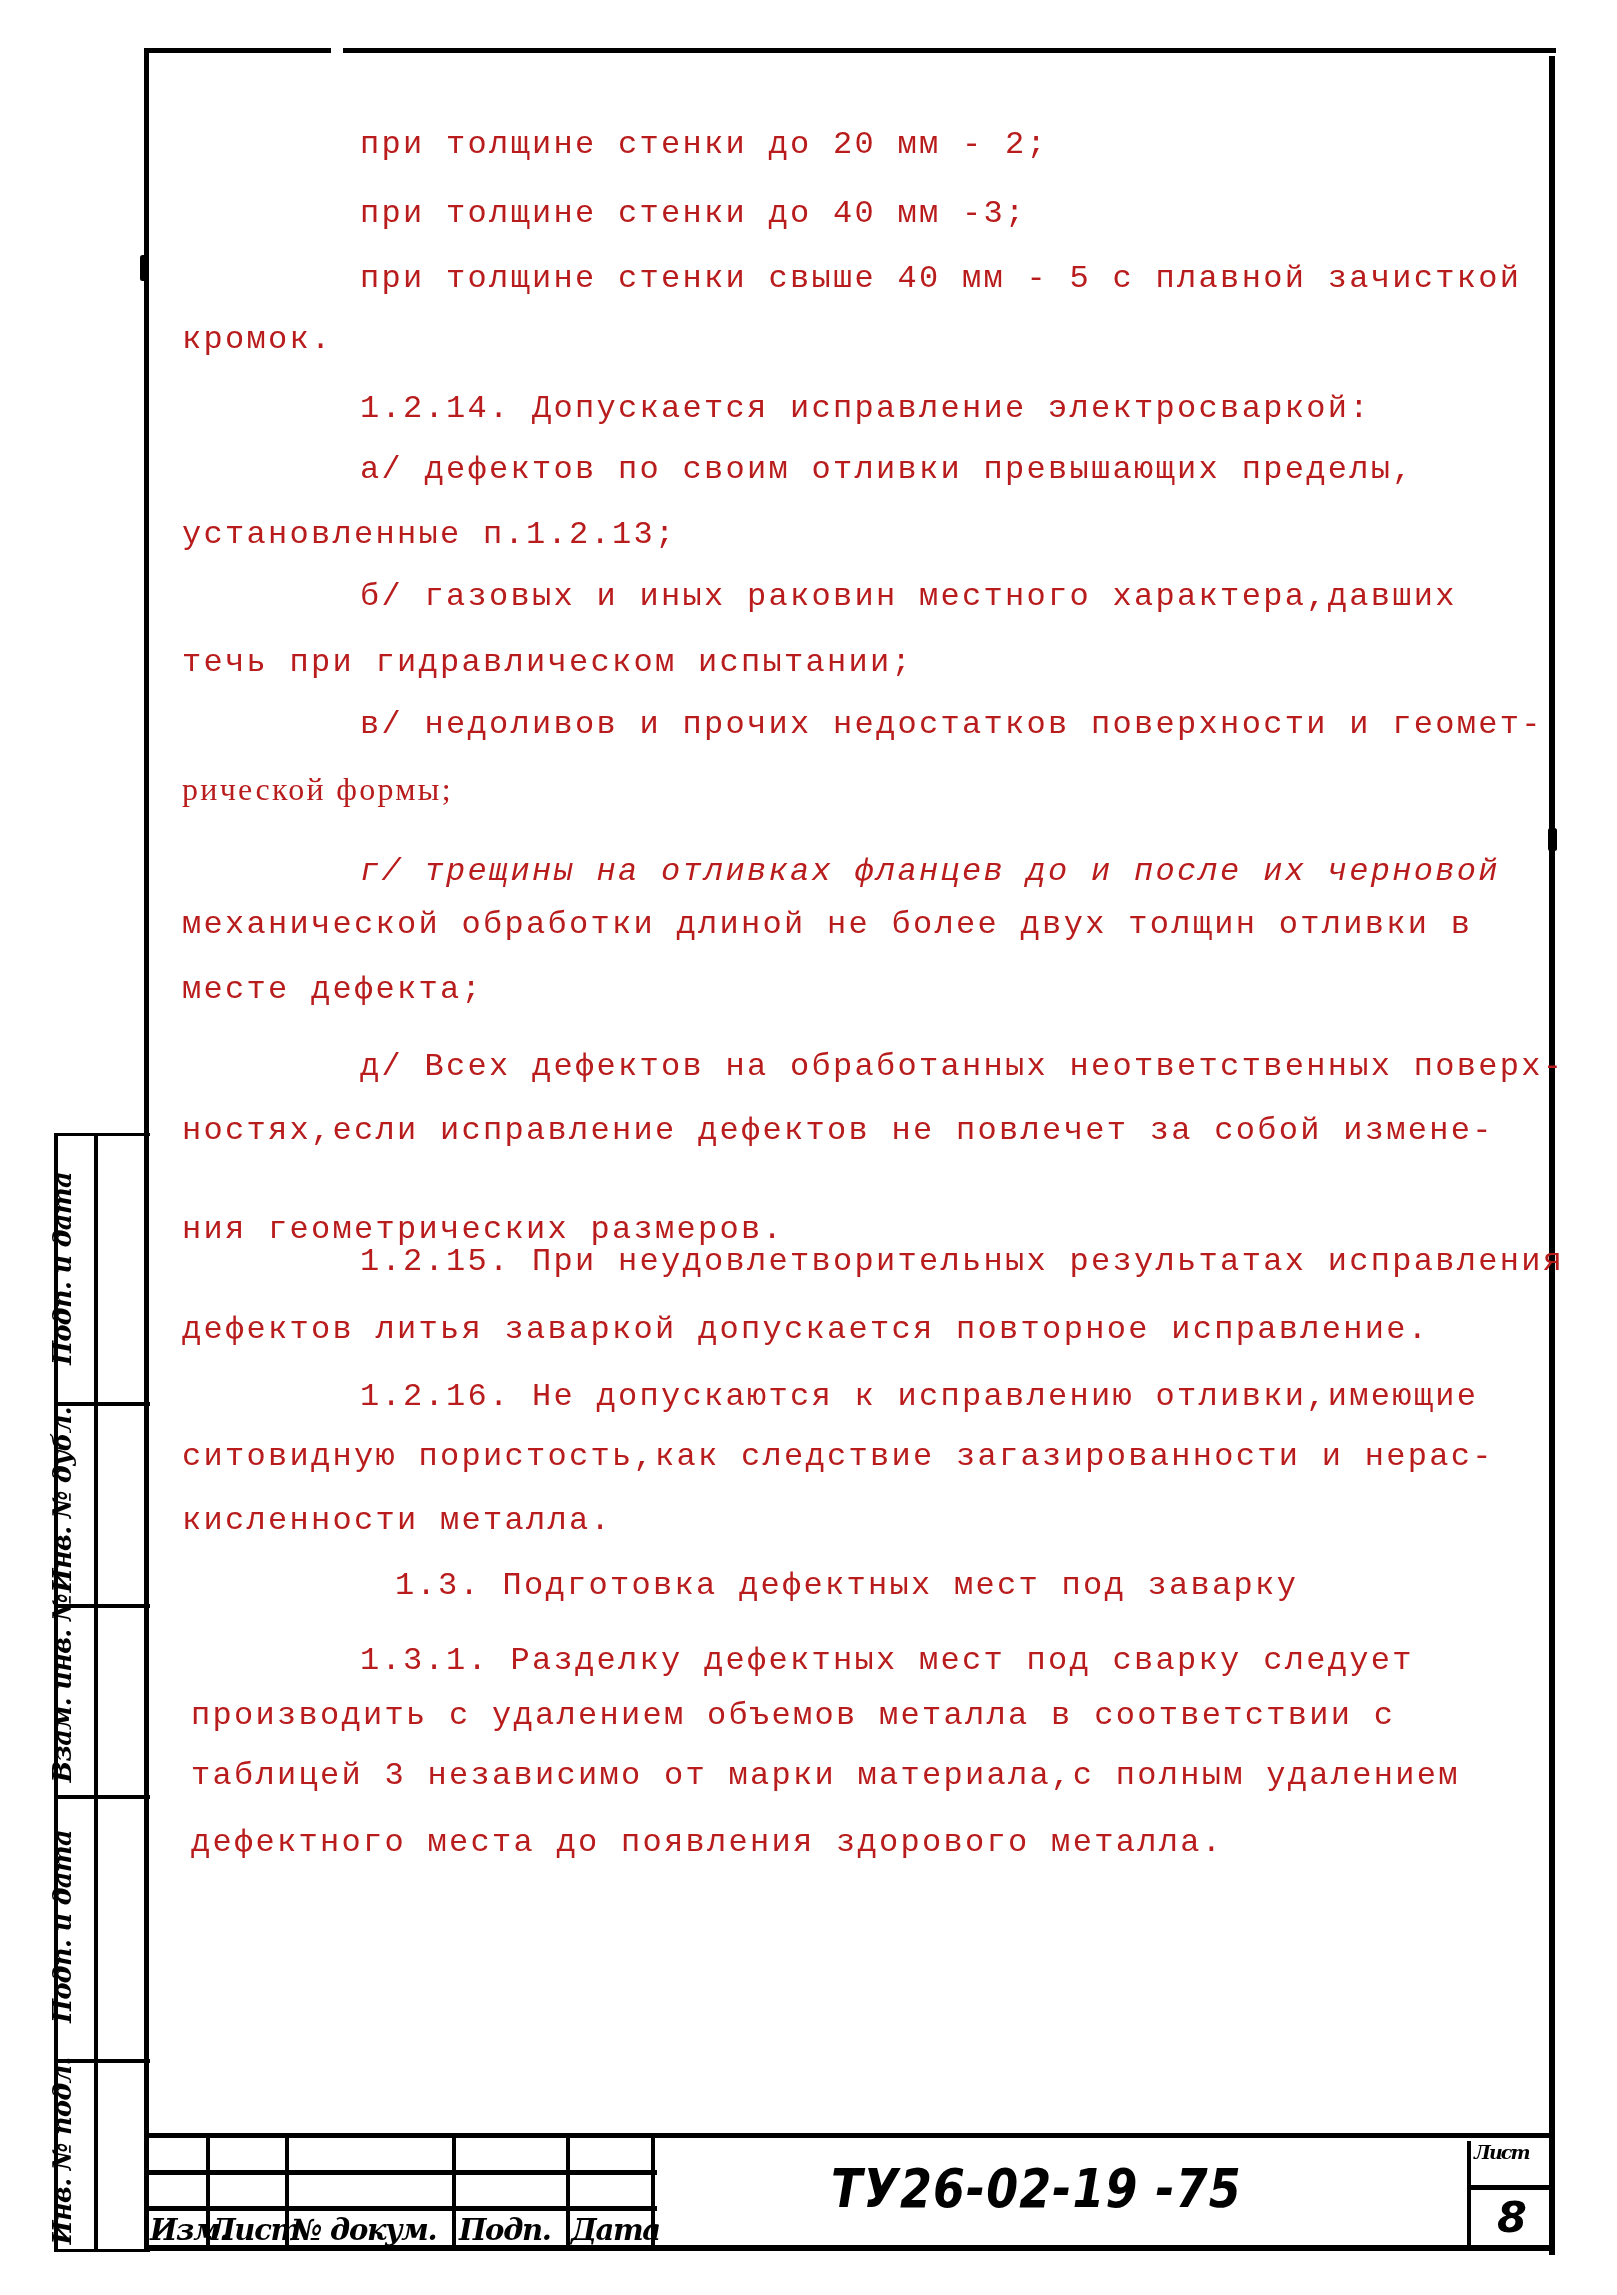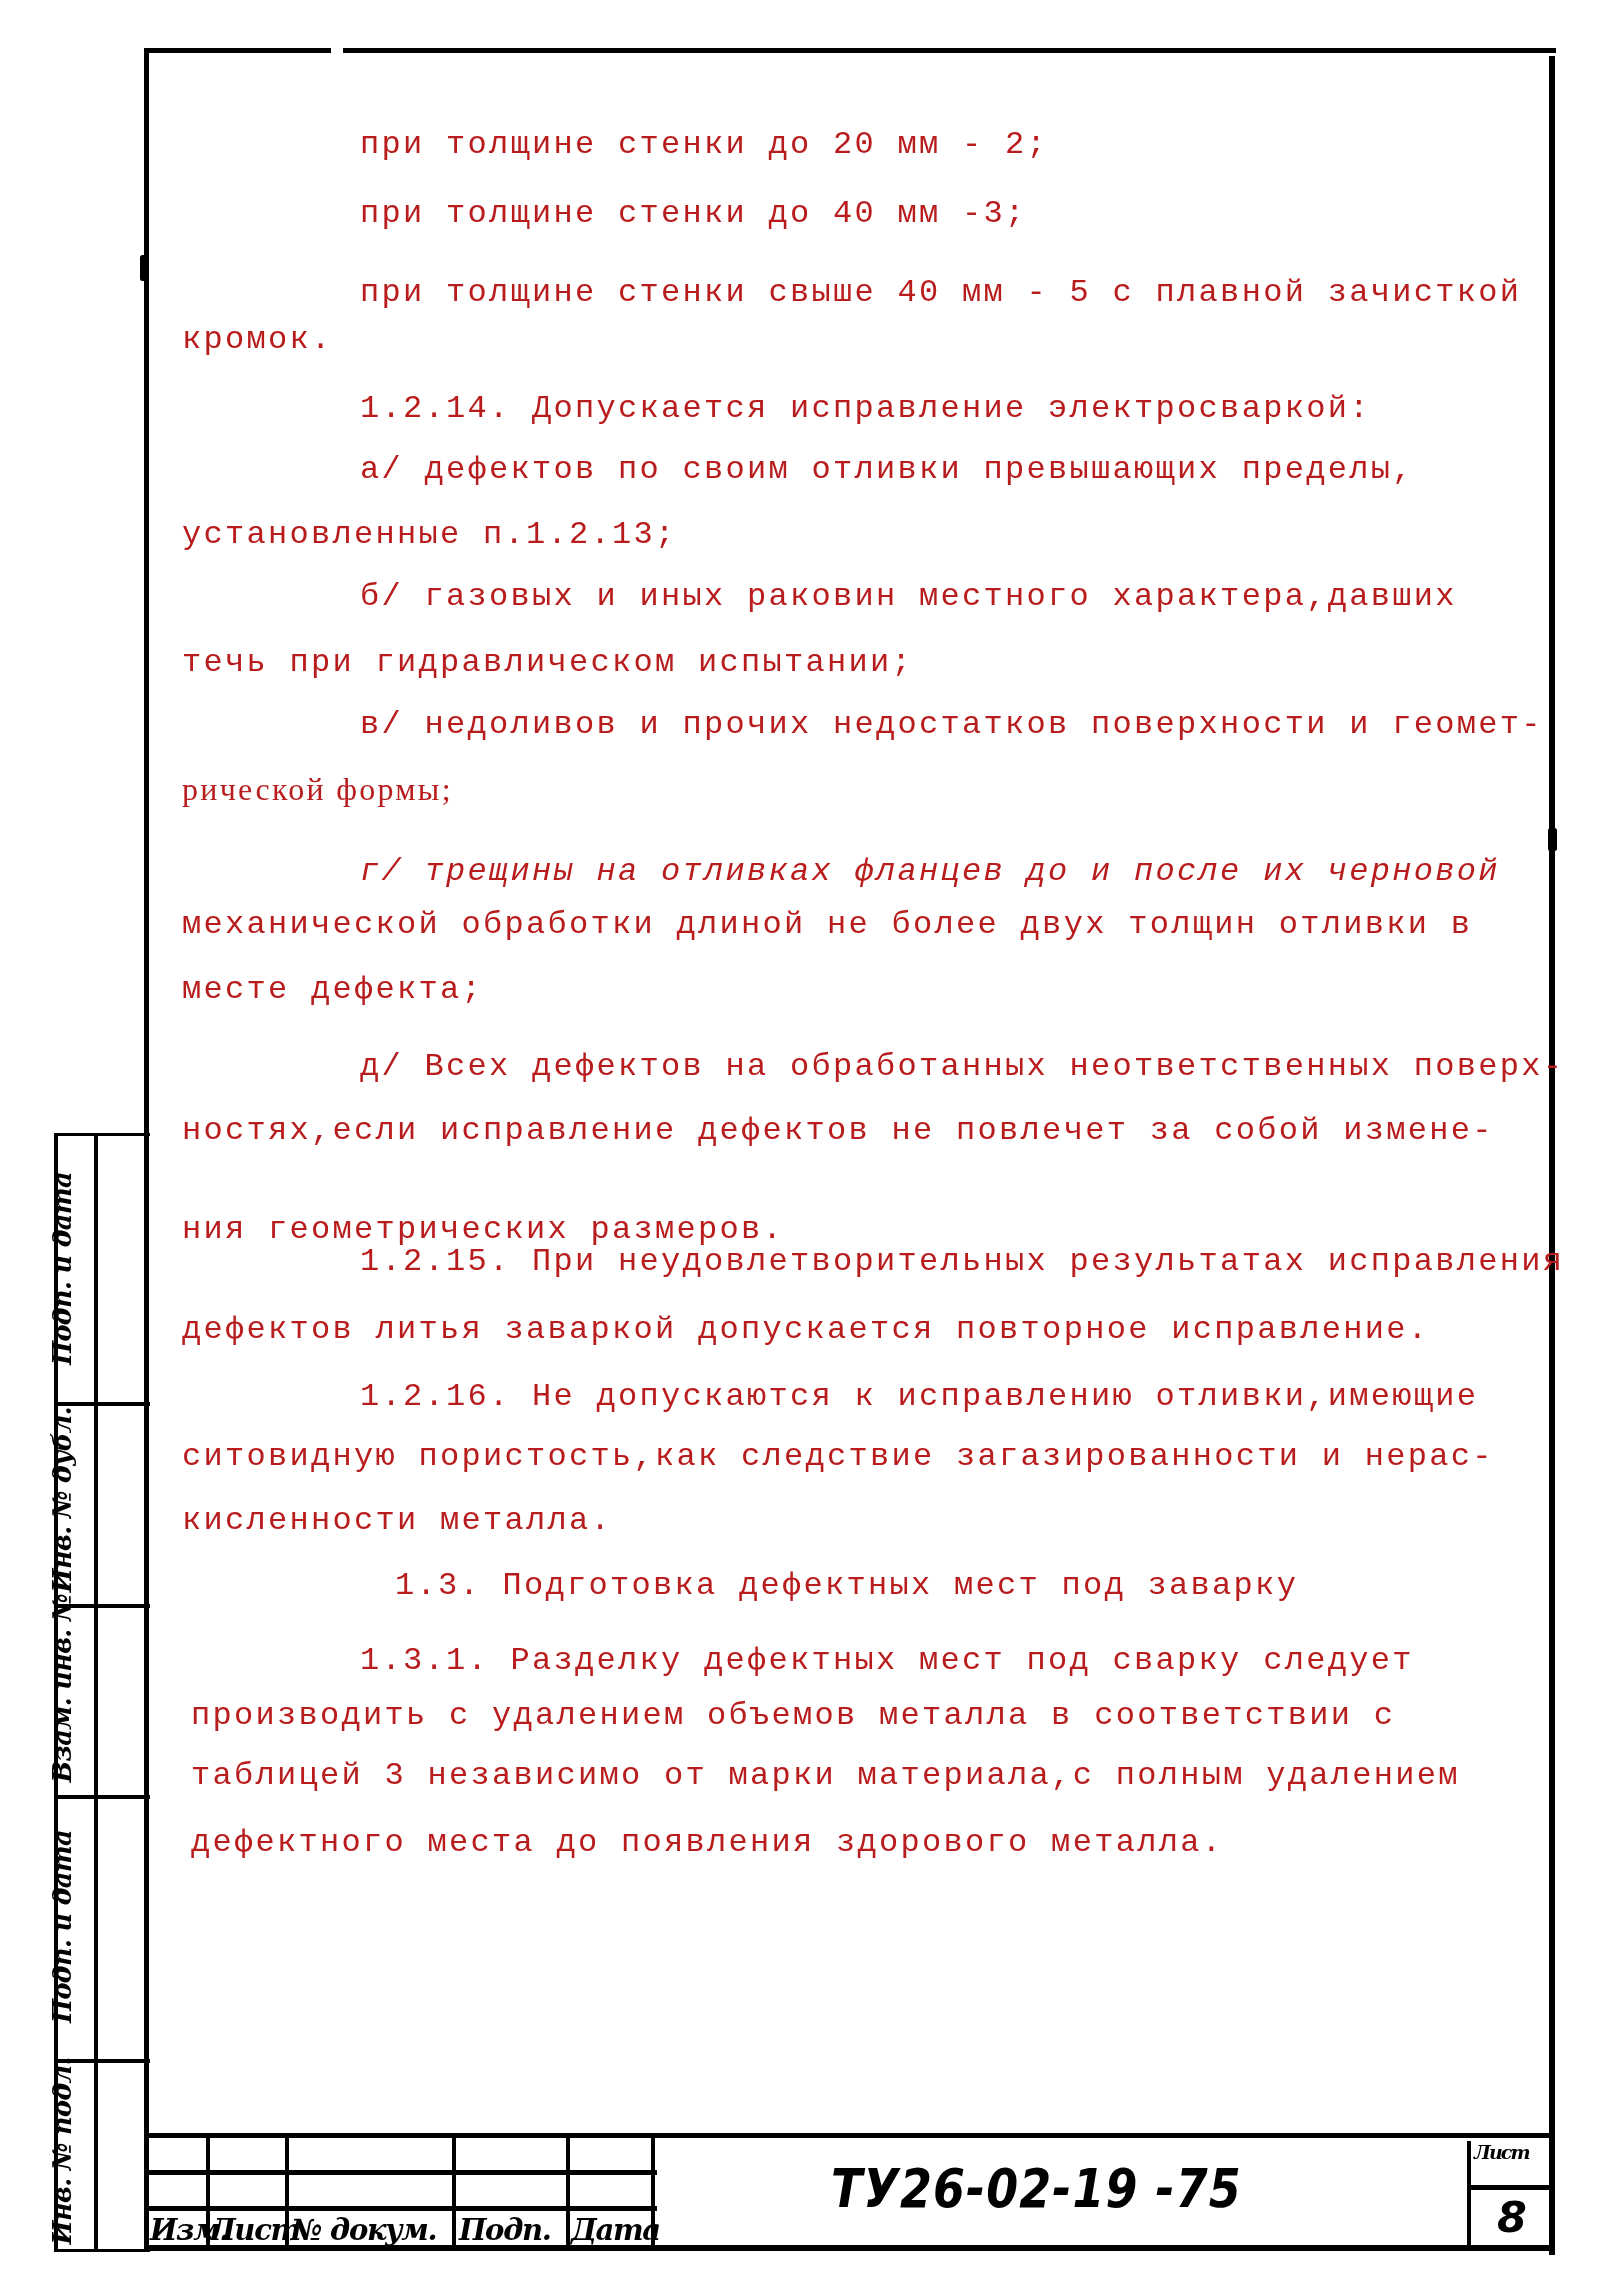--- a/index.html
+++ b/index.html
@@ -93,21 +93,21 @@
   <div class="frame-top"></div>
   <div class="frame-top-gap"></div>
   <div class="frame-left"></div>
   <div class="frame-right"></div>
   <div class="frame-bottom"></div>
   <div class="edge-mark" style="left:140px;top:255px;width:9px;height:25.5px;"></div>
   <div class="edge-mark" style="left:1548px;top:828px;width:9px;height:23px;"></div>
 
   <div class="line indent" style="top:129px;">при толщине стенки до 20 мм - 2;</div>
   <div class="line indent" style="top:198px;">при толщине стенки до 40 мм -3;</div>
-  <div class="line indent" style="top:277px;">при толщине стенки свыше 40 мм - 5 с плавной зачисткой</div>
+  <div class="line indent" style="top:263px;">при толщине стенки свыше 40 мм - 5 с плавной зачисткой</div>
   <div class="line flush" style="top:324px;">кромок.</div>
   <div class="line indent" style="top:393px;">1.2.14. Допускается исправление электросваркой:</div>
   <div class="line indent" style="top:454px;">а/ дефектов по своим отливки превышающих пределы,</div>
   <div class="line flush" style="top:519px;">установленные п.1.2.13;</div>
   <div class="line indent" style="top:581px;">б/ газовых и иных раковин местного характера,давших</div>
   <div class="line flush" style="top:647px;">течь при гидравлическом испытании;</div>
   <div class="line indent" style="top:709px;">в/ недоливов и прочих недостатков поверхности и геомет-</div>
   <div class="line flush" style="top:773px;font-family:Liberation Serif, serif;">рической формы;</div>
   <div class="line indent" style="top:856px;font-style:italic;">г/ трещины на отливках фланцев до и после их черновой</div>
   <div class="line flush" style="top:909px;">механической обработки длиной не более двух толщин отливки в</div>

